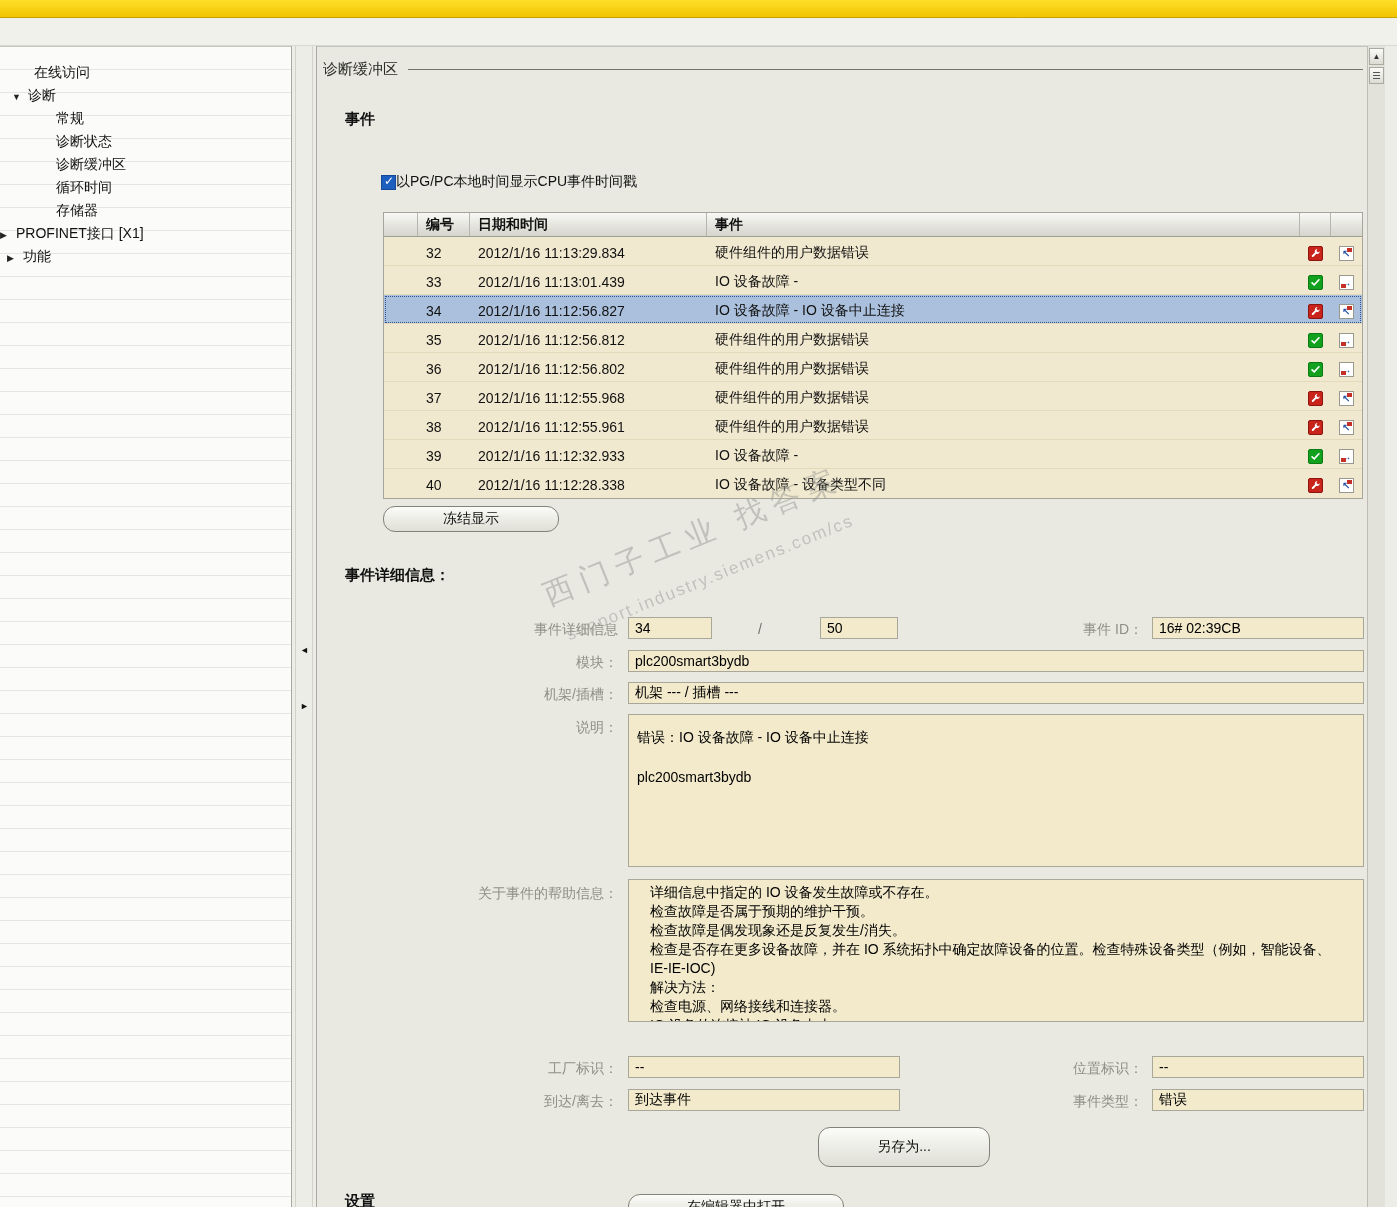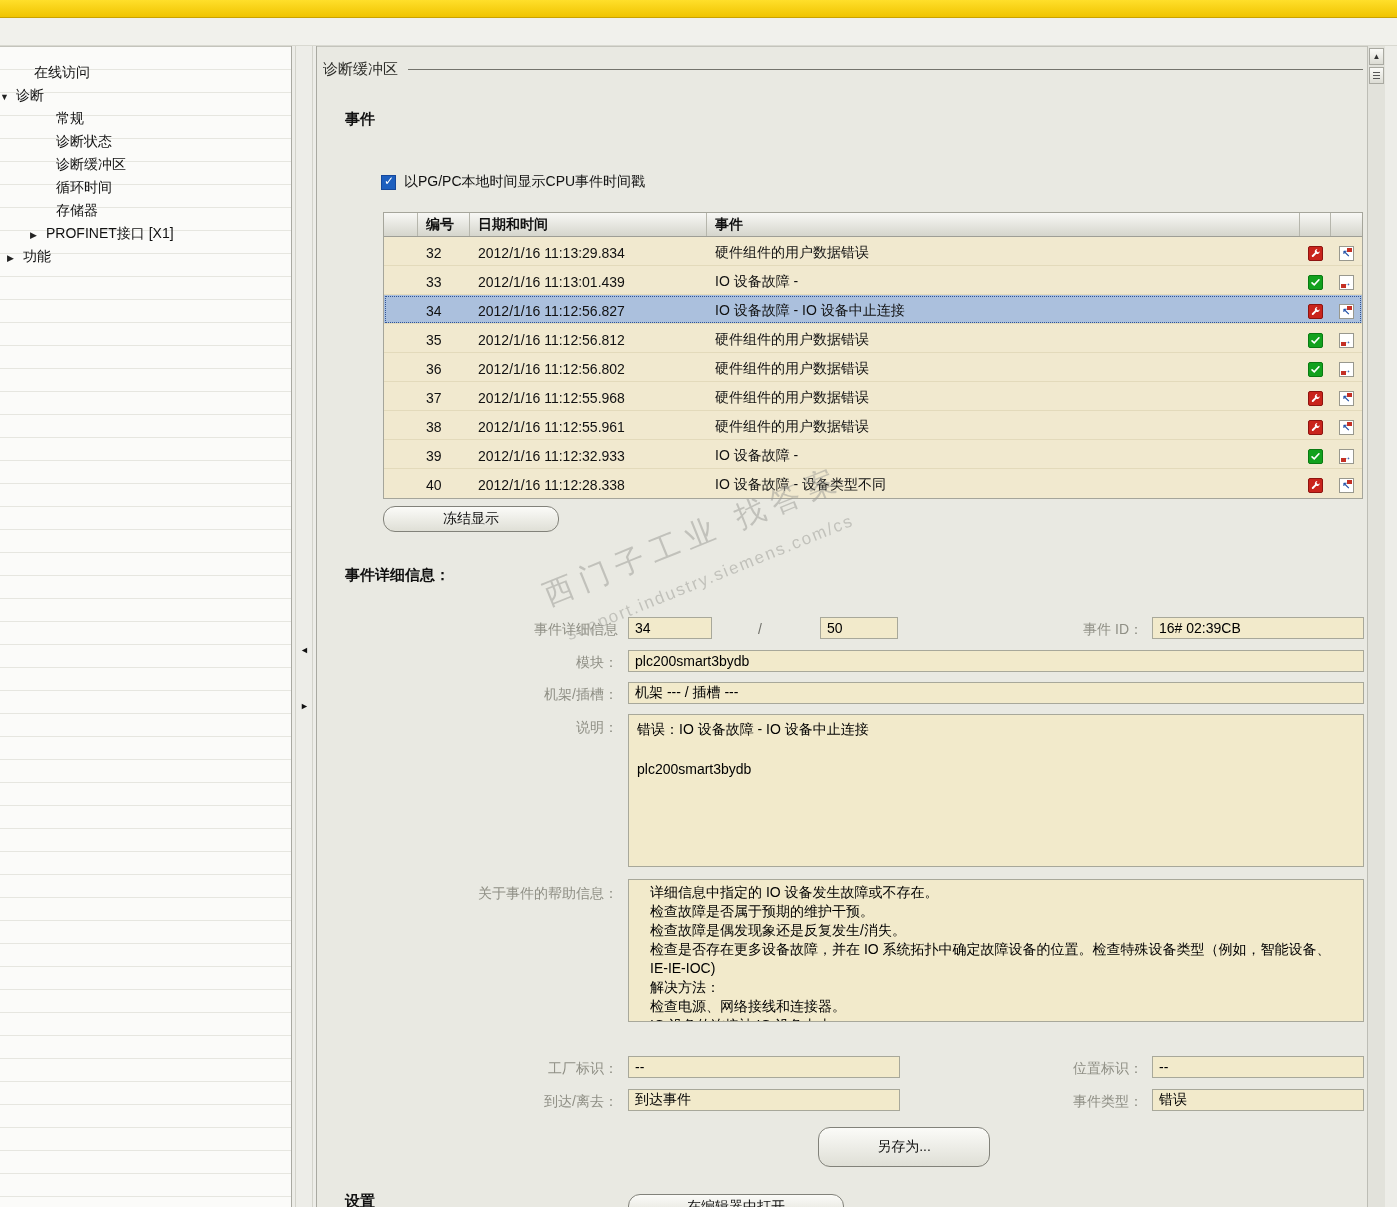--- a/index.html
+++ b/index.html
@@ -12,23 +12,23 @@
           background:linear-gradient(#FFDF2B,#F0C400);border-bottom:1px solid #C9A200}
   .subbar{position:absolute;left:0;top:18px;width:1397px;height:28px;background:#F1F1EC;border-bottom:1px solid #D9D9D1}
 
   
   .sidebar{position:absolute;left:0;top:46px;width:291px;height:1161px;border-top:1px solid #C4C4BC;
            background-color:#FBFBF9;
            background-image:repeating-linear-gradient(to bottom,transparent 0,transparent 22px,#E6E6E0 22px,#E6E6E0 23px)}
   .tree-item{height:23px;line-height:23px;white-space:nowrap;cursor:default;overflow:hidden}
   .tree-item:first-child{margin-top:14px}
   .ti-0{padding-left:34px}
-  .ti-1{padding-left:0}
+  .ti-1{padding-left:12px}
   .ti-child{padding-left:56px}
-  .ti-7{padding-left:30px}
+  .ti-7{}
   .ti-8{padding-left:7px}
   .expander{display:inline-block;width:16px;font-size:9px;color:#222;vertical-align:baseline}
 
   
   .splitter{position:absolute;left:291px;top:46px;width:26px;height:1161px;background:#EDEDE8;
             border-left:1px solid #A9A9A1;border-right:1px solid #A9A9A1}
   .splitter::before{content:"";position:absolute;left:3px;top:0;bottom:0;width:1px;background:#D3D3CB}
   .splitter::after{content:"";position:absolute;right:3px;top:0;bottom:0;width:1px;background:#D3D3CB}
   .handle{position:absolute;left:5px;width:15px;height:18px;font-size:9px;line-height:18px;text-align:center;
           color:#111;cursor:pointer;z-index:3;background:#EDEDE8}
@@ -38,21 +38,21 @@
   .main-bg{position:absolute;left:317px;top:46px;width:1050px;height:1161px;background:#E9E9E2;border-top:1px solid #C4C4BC}
   .page-title-row{position:absolute;left:323px;top:60px;width:1040px;display:flex;align-items:center;gap:10px;z-index:2}
   .page-title{font-size:15px;color:#2A2A26;white-space:nowrap}
   .title-rule{flex:1;height:0;border-top:1px solid #73736C}
   .sec-heading{position:absolute;font-weight:bold;font-size:15px;color:#111;z-index:2}
   .ev-heading{left:345px;top:110px}
   .det-heading{left:345px;top:566px}
   .settings{left:345px;top:1192px}
 
   
-  .chk-row{position:absolute;left:381px;top:173px;display:flex;align-items:center;gap:8px;z-index:2}
+  .chk-row{position:absolute;left:381px;top:173px;display:flex;align-items:center;z-index:2}
   .checkbox{width:15px;height:15px;background:#FFF;border:1px solid #7A7A72;position:relative;cursor:pointer}
   .checkbox.checked{background:#1D5FBF;border-color:#15479A}
   .checkbox.checked::after{content:"✓";color:#fff;font-size:12px;font-weight:bold;position:absolute;left:2px;top:-2px}
 
   
   .ev-table{position:absolute;left:383px;top:212px;width:980px;border:1px solid #A5A59B;background:#F1E9CF;z-index:2}
   .thead,.trow{display:grid;grid-template-columns:34px 52px 237px 1fr 31px 31px}
   .thead{height:24px;background:linear-gradient(#F8F8F5,#D5D5CC);border-bottom:1px solid #9E9E96;font-weight:bold}
   .th{display:flex;align-items:center;padding:0 8px;border-right:1px solid #B6B6AC;overflow:hidden;white-space:nowrap;cursor:pointer}
   .th:last-child{border-right:none}
@@ -100,21 +100,21 @@
   .field{position:absolute;height:22px;background:#F2EACB;border:1px solid #A8A89A;padding:0 6px;
          font-size:14px;color:#000;display:flex;align-items:center;overflow:hidden;white-space:nowrap;z-index:2}
   .f-index{left:628px;top:617px;width:84px}
   .f-sep{position:absolute;left:758px;top:621px;color:#70706A;z-index:2}
   .f-total{left:820px;top:617px;width:78px}
   .f-eventid{left:1152px;top:617px;width:212px}
   .f-module{left:628px;top:650px;width:736px}
   .f-rack{left:628px;top:682px;width:736px}
   .box{position:absolute;background:#F2EACB;border:1px solid #A8A89A;font-size:14px;color:#000;
        white-space:pre-line;overflow:hidden;z-index:2}
-  .box-desc{left:628px;top:714px;width:736px;height:153px;line-height:20px;padding:4px 8px}
+  .box-desc{left:628px;top:714px;width:736px;height:153px;line-height:20px;padding:12px 8px}
   .box-help{left:628px;top:879px;width:736px;height:143px;line-height:19px;padding:3px 21px}
   .f-plant{left:628px;top:1056px;width:272px}
   .f-location{left:1152px;top:1056px;width:212px}
   .f-arrival{left:628px;top:1089px;width:272px}
   .f-type{left:1152px;top:1089px;width:212px}
 
   
   .scrollbar{position:absolute;left:1367px;top:46px;width:18px;height:1161px;background:#E2E2DB;border-left:1px solid #BDBDB5}
   .sb-btn{position:absolute;left:1px;width:15px;height:17px;background:linear-gradient(#FAFAF7,#DCDCD4);
           border:1px solid #A9A9A1;font-size:8px;text-align:center;line-height:15px;color:#333;cursor:pointer}

